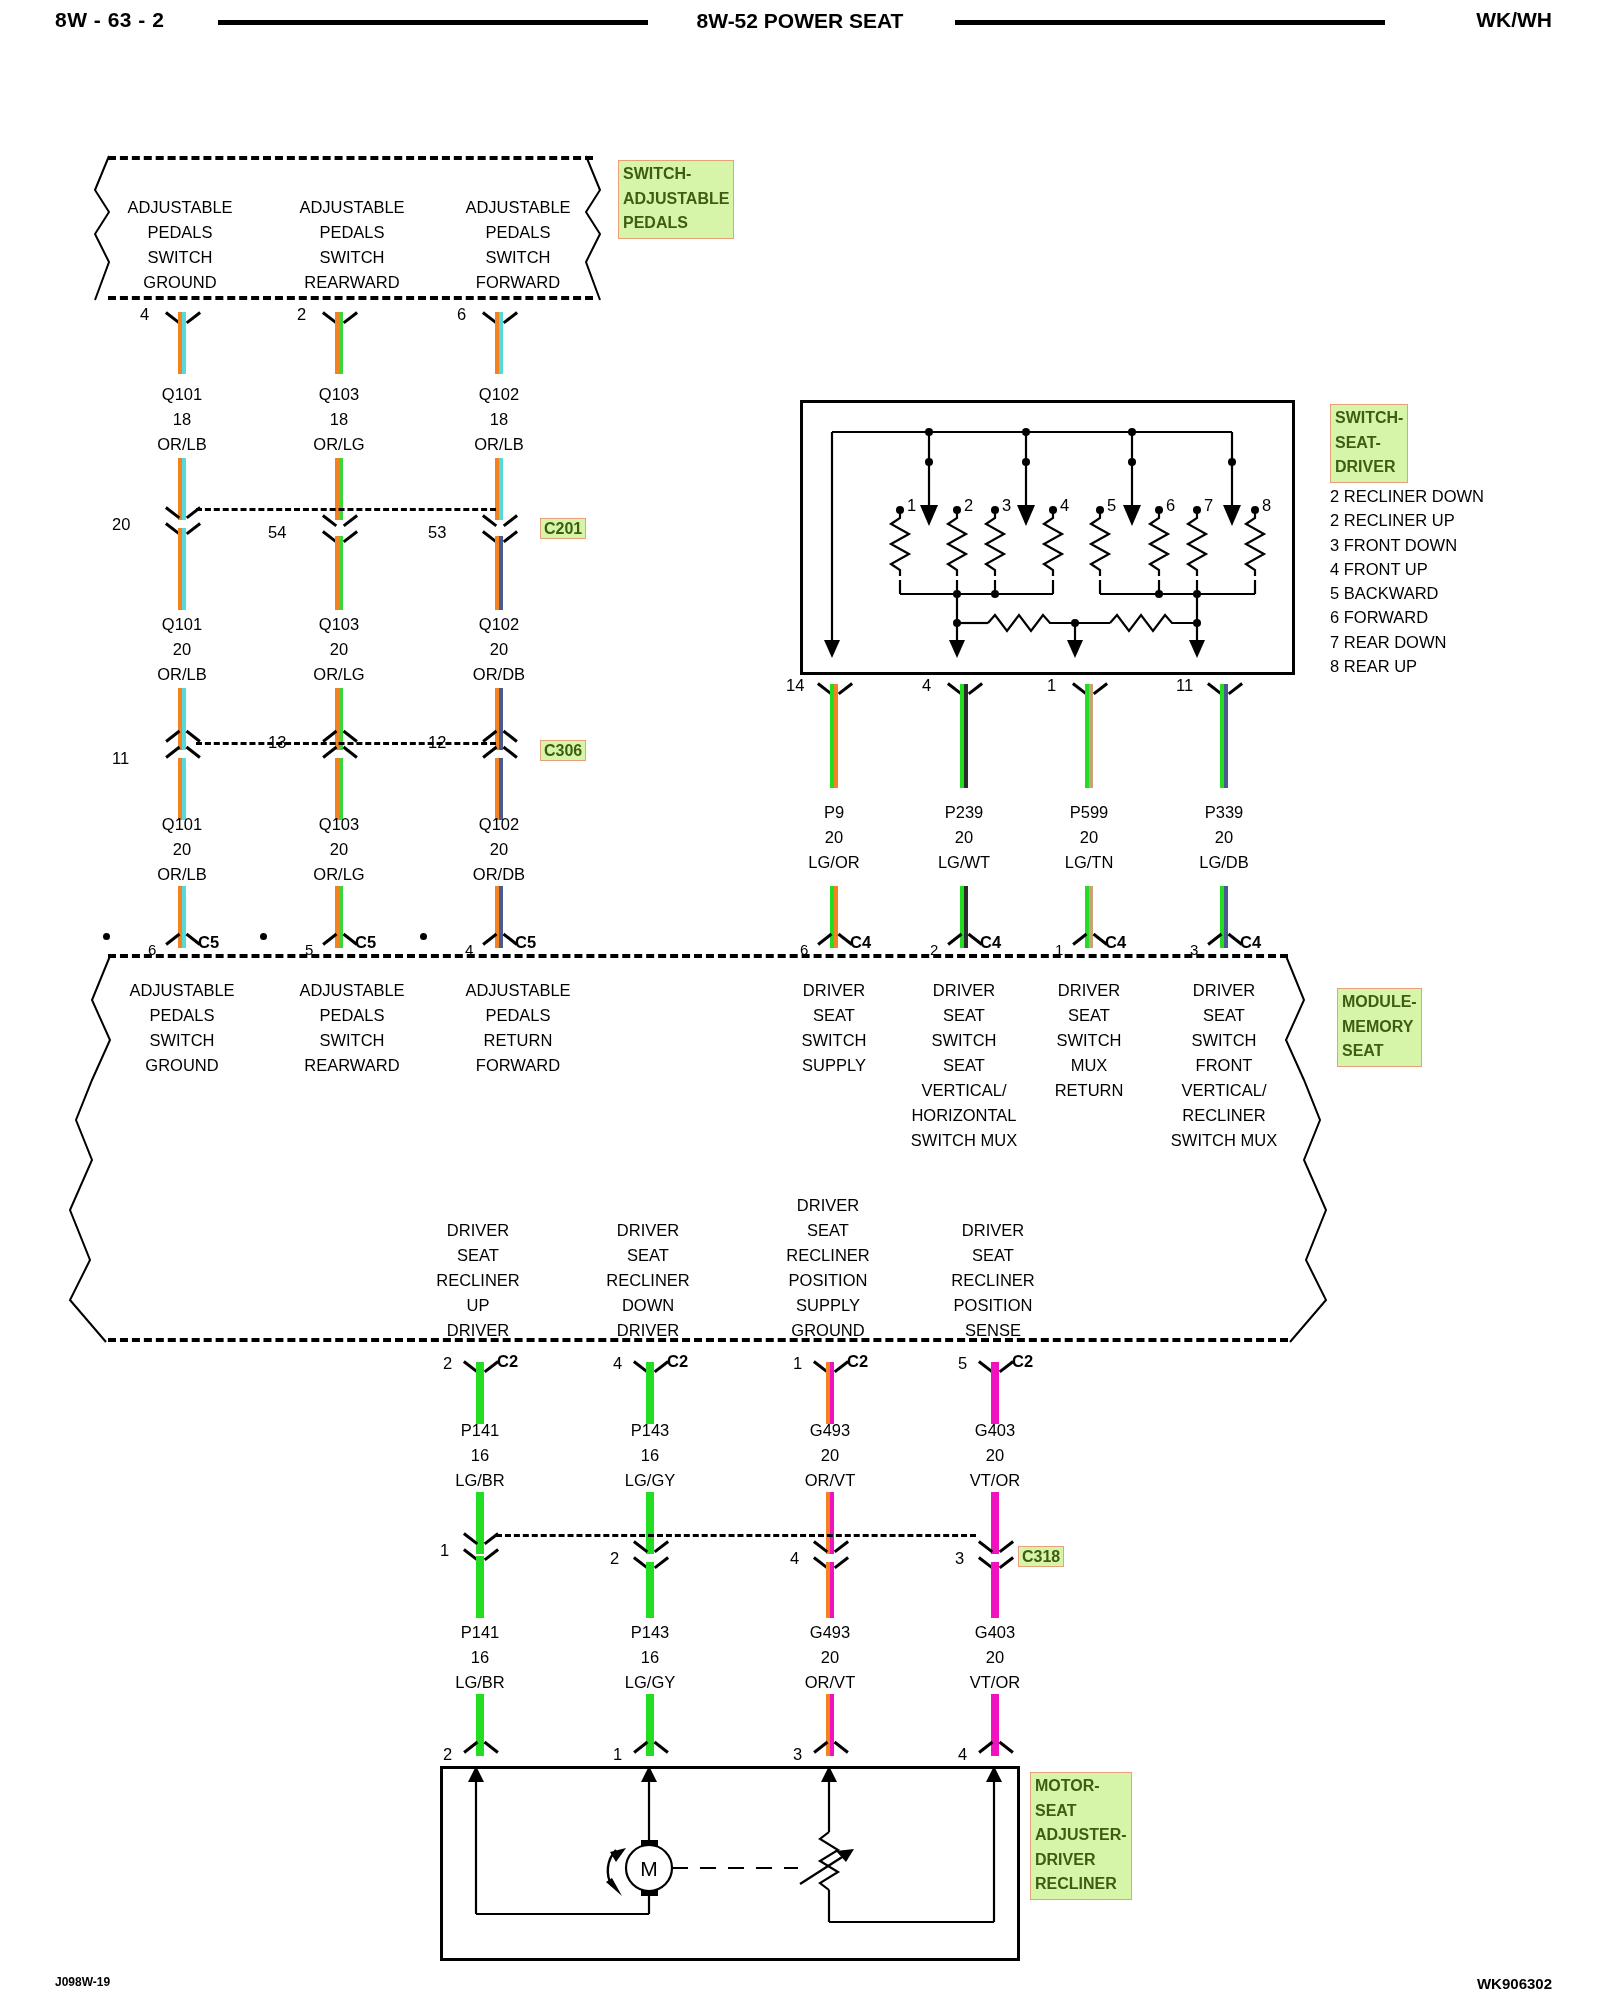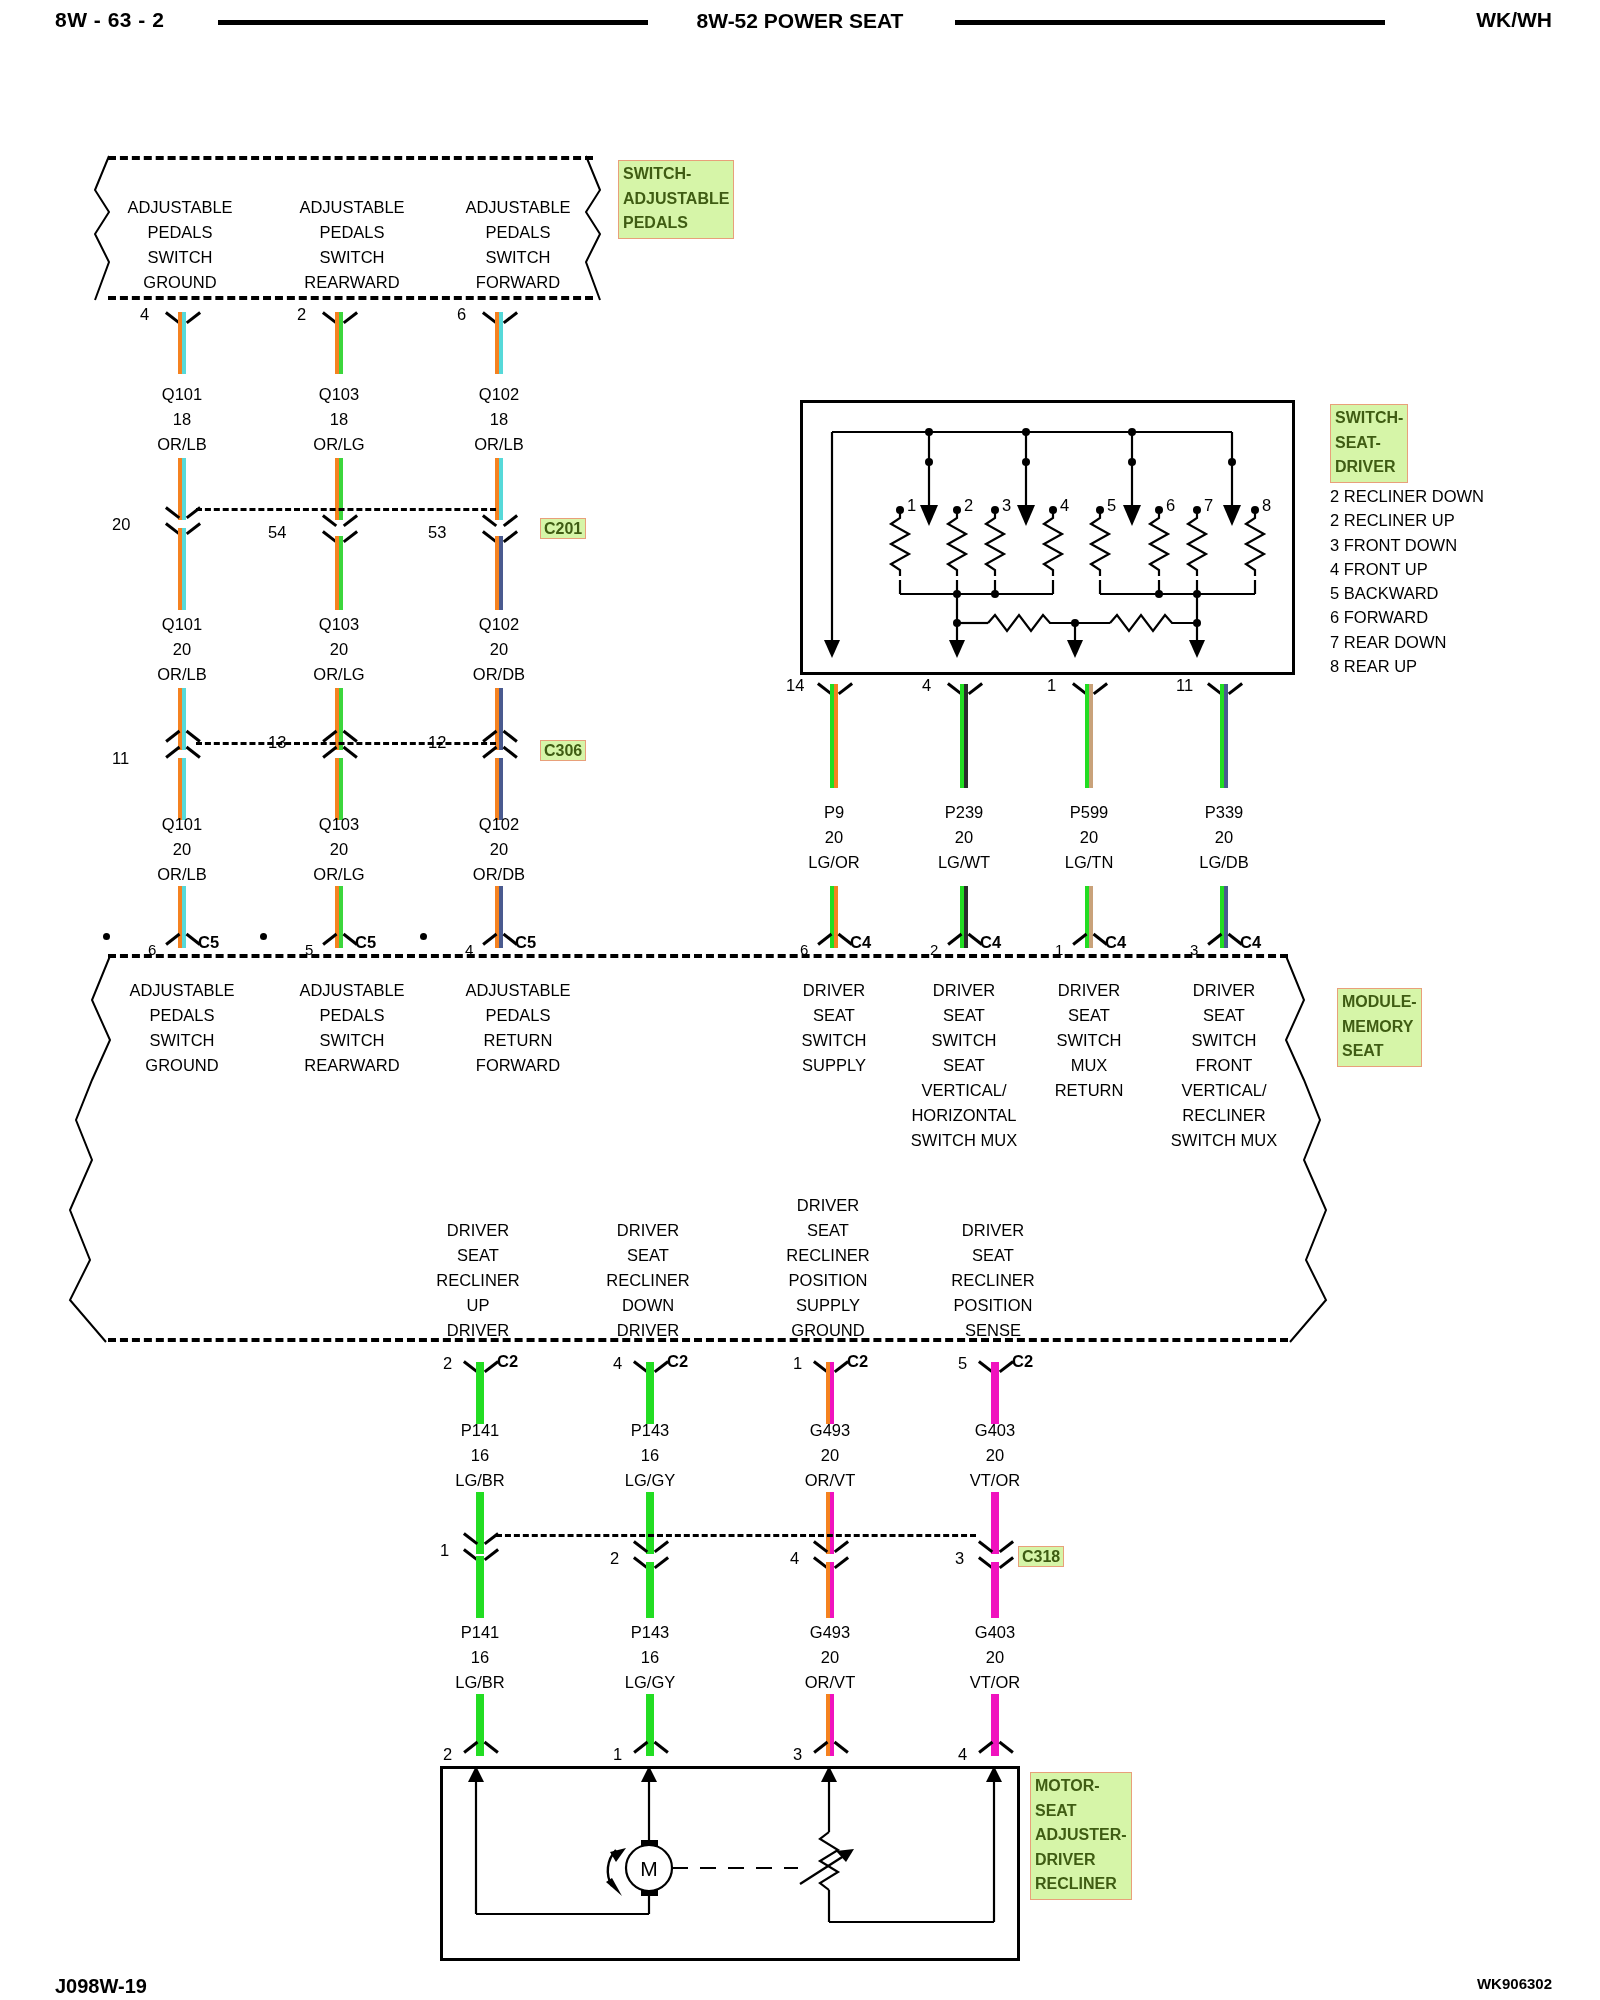--- a/index.html
+++ b/index.html
@@ -15,21 +15,21 @@
 
   
   #hdr-left  { left:55px;  top:8px;  font-size:21px; font-weight:bold; letter-spacing:.5px; }
   #hdr-title { left:0; top:9px; width:1600px; text-align:center; font-size:21px; font-weight:bold; }
   #hdr-right { right:48px; top:8px;  font-size:21px; font-weight:bold; }
   .hdr-rule { position:absolute; top:20px; height:5px; background:#000; }
   #hdr-rule-l { left:218px; width:430px; }
   #hdr-rule-r { left:955px; width:430px; }
 
   
-  #ftr-left  { left:55px;  top:1975px; font-size:20px; font-weight:bold; }
+  #ftr-left  { left:55px;  top:1975px; font-size:12px; font-weight:bold; }
   #ftr-right { right:48px; top:1975px; font-size:15px; font-weight:bold; }
 
   
   .t      { font-size:16.5px; line-height:25px; white-space:nowrap; }
   .t-c    { text-align:center; transform:translateX(-50%); }
   .t-b    { font-weight:bold; }
 
   
   .cbox {
     background:#d6f5a8;

